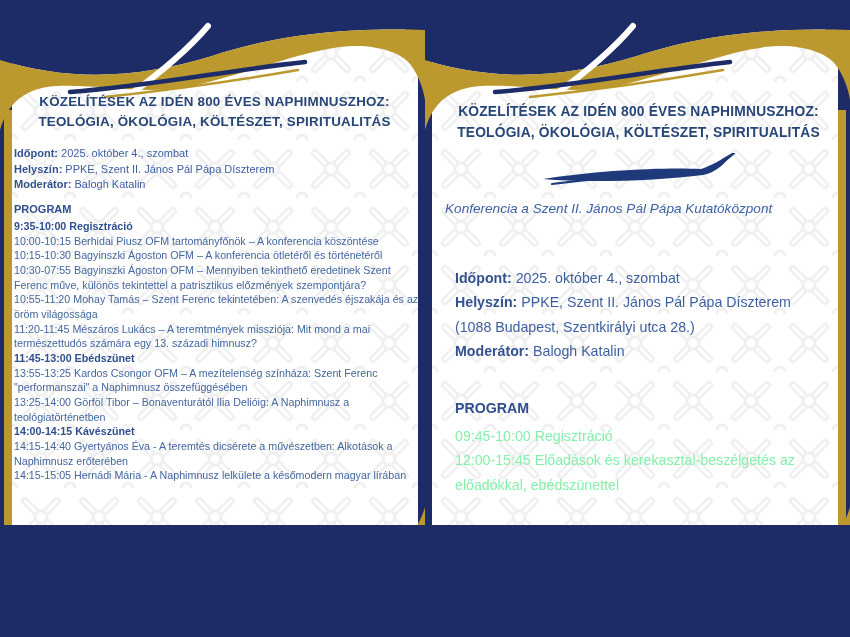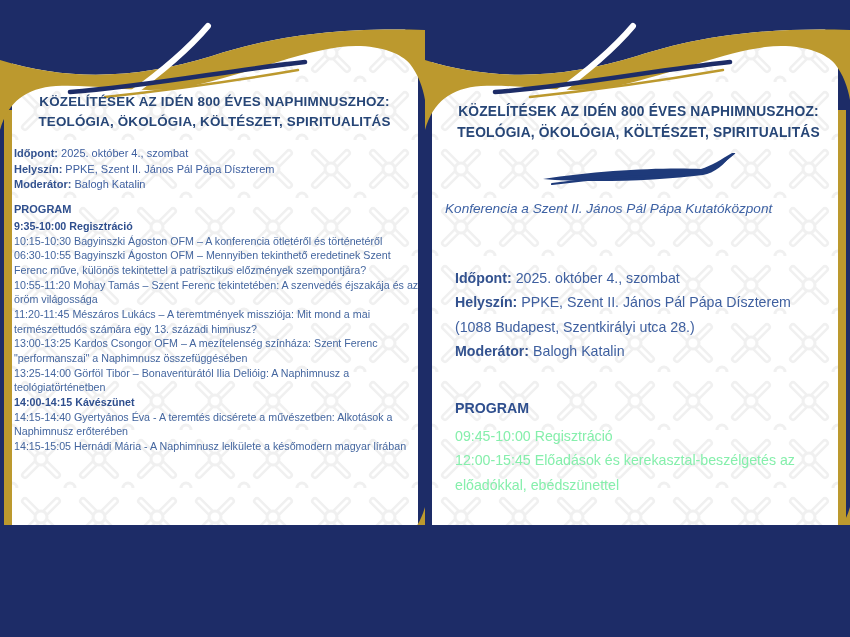--- a/index.html
+++ b/index.html
@@ -119,25 +119,27 @@
         <div>TEOLÓGIA, ÖKOLÓGIA, KÖLTÉSZET, SPIRITUALITÁS</div>
       </div>
       <div class="details-sm">
           <div class="detail-line"><b>Időpont:</b> 2025. október 4., szombat</div>
           <div class="detail-line"><b>Helyszín:</b> PPKE, Szent II. János Pál Pápa Díszterem</div>
           <div class="detail-line"><b>Moderátor:</b> Balogh Katalin</div>
         </div>
       <div class="prog-head-sm">PROGRAM</div>
       <div class="prog-list-sm">
           <div class="prog-line bold">9:35-10:00 Regisztráció</div>
+          <div class="prog-line">10:00-10:15 Berhidai Piusz OFM tartományfőnök – A konferencia köszöntése</div>
           <div class="prog-line">10:15-10:30 Bagyinszki Ágoston OFM – A konferencia ötletéről és történetéről</div>
-          <div class="prog-line">06:30-10:55 Bagyinszki Ágoston OFM – Mennyiben tekinthető eredetinek Szent Ferenc műve, különös tekintettel a patrisztikus előzmények szempontjára?</div>
+          <div class="prog-line">10:30-07:55 Bagyinszki Ágoston OFM – Mennyiben tekinthető eredetinek Szent Ferenc műve, különös tekintettel a patrisztikus előzmények szempontjára?</div>
           <div class="prog-line">10:55-11:20 Mohay Tamás – Szent Ferenc tekintetében: A szenvedés éjszakája és az öröm világossága</div>
           <div class="prog-line">11:20-11:45 Mészáros Lukács – A teremtmények missziója: Mit mond a mai természettudós számára egy 13. századi himnusz?</div>
-          <div class="prog-line">13:00-13:25 Kardos Csongor OFM – A mezítelenség színháza: Szent Ferenc "performanszai" a Naphimnusz összefüggésében</div>
+          <div class="prog-line bold">11:45-13:00 Ebédszünet</div>
+          <div class="prog-line">13:55-13:25 Kardos Csongor OFM – A mezítelenség színháza: Szent Ferenc "performanszai" a Naphimnusz összefüggésében</div>
           <div class="prog-line">13:25-14:00 Görföl Tibor – Bonaventurától Ilia Delióig: A Naphimnusz a teológiatörténetben</div>
           <div class="prog-line bold">14:00-14:15 Kávészünet</div>
           <div class="prog-line">14:15-14:40 Gyertyános Éva - A teremtés dicsérete a művészetben: Alkotások a Naphimnusz erőterében</div>
           <div class="prog-line">14:15-15:05 Hernádi Mária - A Naphimnusz lelkülete a későmodern magyar lírában</div>
         </div>
       <div class="logo">
         <svg width="36" height="50" viewBox="0 0 36 50">
             <use href="#crest"></use>
           </svg>
         <span class="wordmark">PÁZMÁNY</span>

